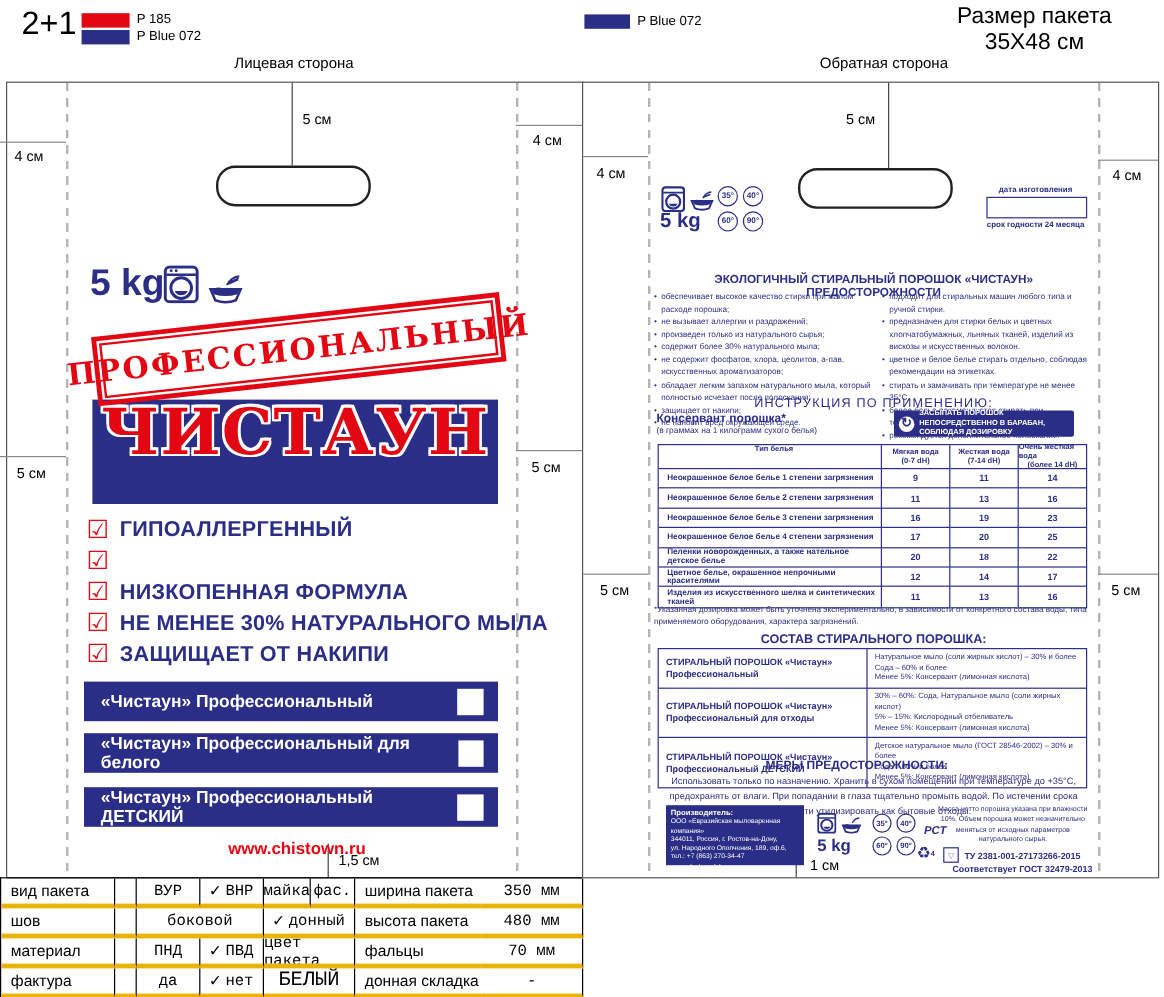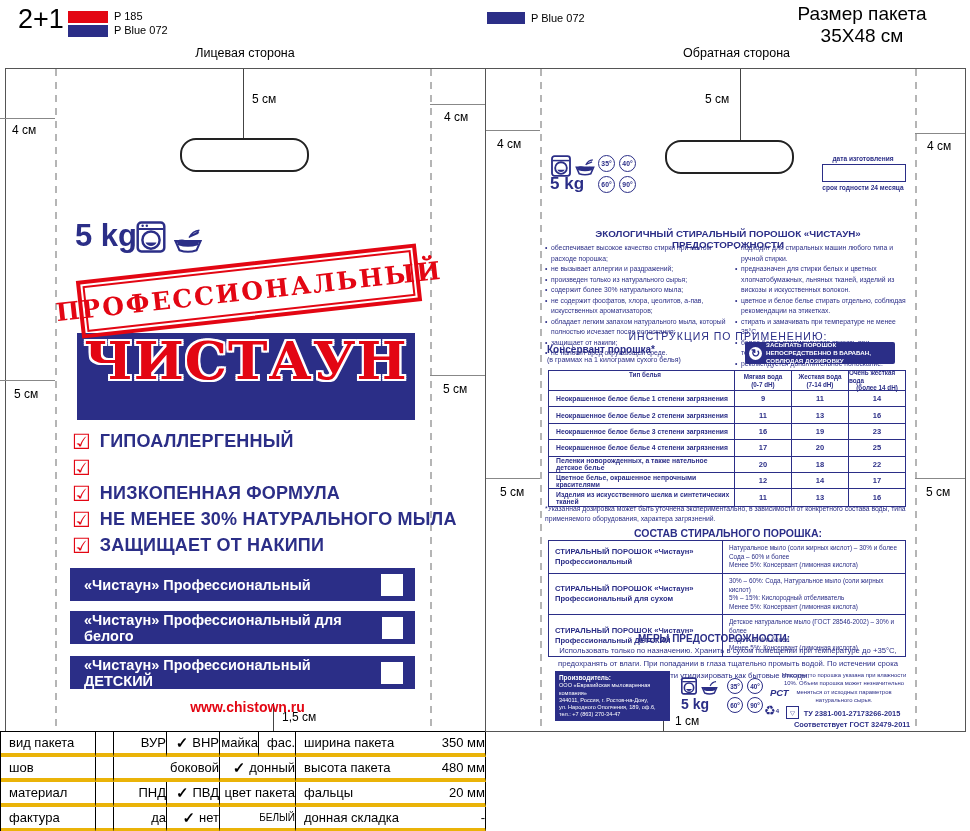--- a/index.html
+++ b/index.html
@@ -110,25 +110,25 @@
     font-size:7.4px;line-height:1.45;}
 
   
   .spec{left:0;top:731px;width:485px;height:100px;display:grid;
     grid-template-columns:95px 18px 53px 53px 39px 37px 105px 85px;
     grid-template-rows:repeat(4,25px);
     border-top:1px solid #000;border-left:1px solid #000;box-sizing:border-box;font-size:13px;}
   .sc{border-right:1px solid #000;border-bottom:4px solid #eab308;display:flex;align-items:center;
     box-sizing:border-box;overflow:hidden;}
   .sc.lbl{padding-left:8px;}
-  .sc.cc{justify-content:flex-end;}
+  .sc.cc{justify-content:center;font-family:Liberation Mono, monospace;}
   .sc.sp2{grid-column:span 2;}
   .sc.nor{border-right:none;}
   .chk{font-weight:bold;font-size:15px;margin-right:4px;}
-  .white-val{font-size:10px;}
+  .white-val{font-size:17px;}
 
   svg{display:block;}
 </style>
 </head>
 <body>
 
 <div id="canvas">
 
   <div class="abs print-code">2+1</div>
   <div class="abs swatch" style="left:68px;top:11px;background:#e30613;"></div>
@@ -375,21 +375,21 @@
       </div>
       <div class="ct-right">
         <div>Натуральное мыло (соли жирных кислот) – 30% и более</div>
         <div>Сода – 60% и более</div>
         <div>Менее 5%: Консервант (лимонная кислота)</div>
       </div>
     </div>
     <div class="ct-row">
       <div class="ct-left">
         <div>СТИРАЛЬНЫЙ  ПОРОШОК «Чистаун»</div>
-        <div>Профессиональный для сухом</div>
+        <div>Профессиональный для отходы</div>
       </div>
       <div class="ct-right">
         <div>30% – 60%: Сода, Натуральное мыло (соли жирных кислот)</div>
         <div>5% – 15%: Кислородный отбеливатель</div>
         <div>Менее 5%: Консервант (лимонная кислота)</div>
       </div>
     </div>
     <div class="ct-row">
       <div class="ct-left">
         <div>СТИРАЛЬНЫЙ  ПОРОШОК «Чистаун»</div>
@@ -438,21 +438,21 @@
 
   <div class="abs rst">РСТ</div>
   <div class="abs recy">
     <span>♻</span><span class="n4">4</span>
   </div>
   <div class="abs glassbox">⌔</div>
 
   <div class="abs massnote">Масса нетто порошка указана при влажности 10%. Объем порошка может незначительно меняться от исходных параметров натурального сырья.</div>
   <div class="abs tu">
     <div>ТУ 2381-001-27173266-2015</div>
-    <div>Соответствует ГОСТ 32479-2011</div>
+    <div>Соответствует ГОСТ 32479-2013</div>
   </div>
 
   <div class="abs spec">
 
     <div class="sc lbl">
         <span>вид пакета</span>
       </div>
     <div class="sc"></div>
     <div class="sc cc">
         <span>ВУР</span>
@@ -503,21 +503,21 @@
         <span class="chk">✓</span>
         <span>ПВД</span>
       </div>
     <div class="sc cc sp2">
         <span>цвет пакета</span>
       </div>
     <div class="sc lbl nor">
         <span>фальцы</span>
       </div>
     <div class="sc cc">
-        <span>20 мм</span>
+        <span>70 мм</span>
       </div>
 
     <div class="sc lbl">
         <span>фактура</span>
       </div>
     <div class="sc"></div>
     <div class="sc cc">
         <span>да</span>
       </div>
     <div class="sc cc">

